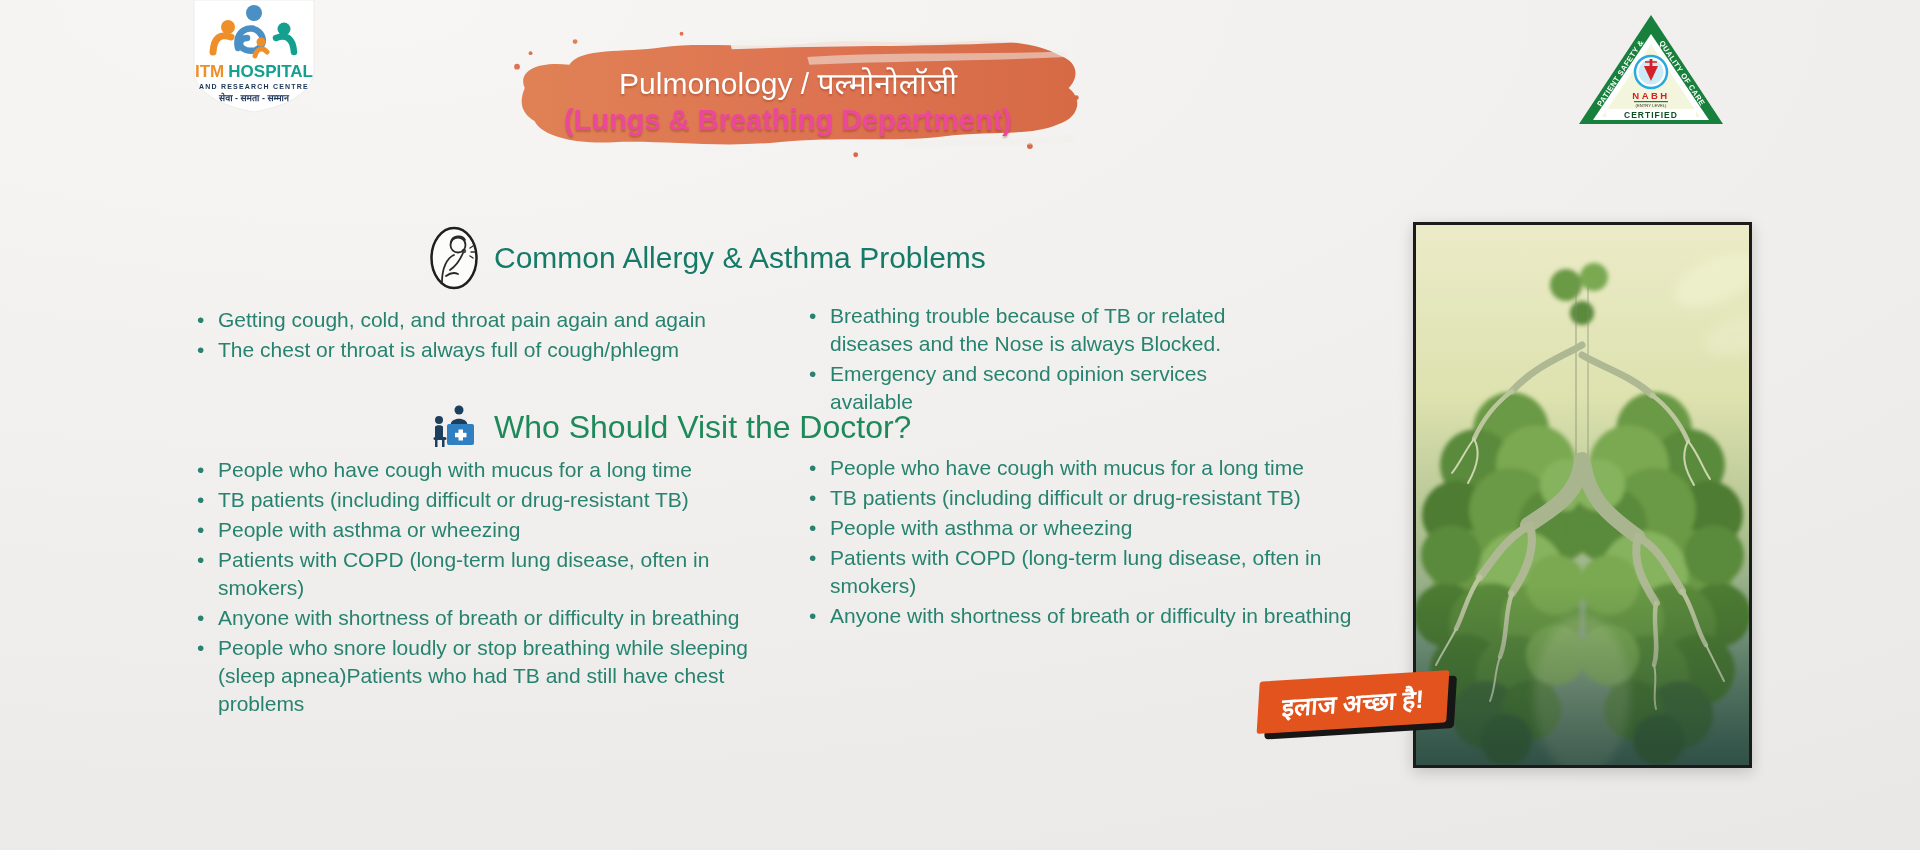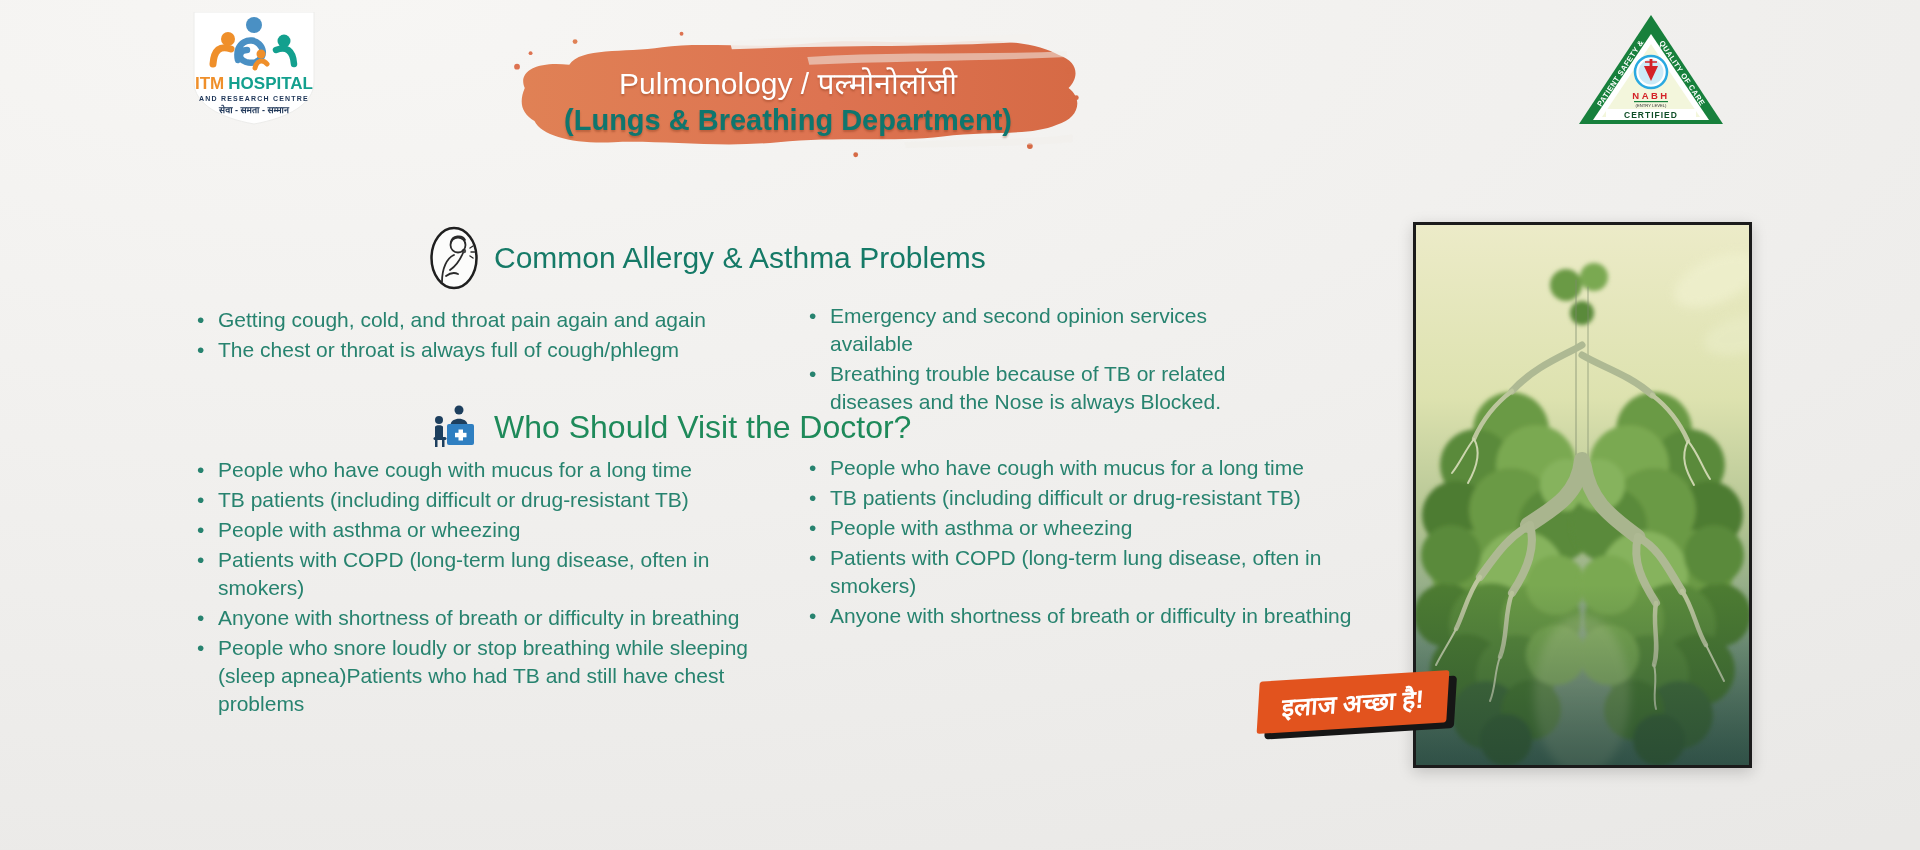--- a/index.html
+++ b/index.html
@@ -10,21 +10,21 @@
       radial-gradient(140% 120% at 18% 0%, #f7f6f4 0%, #f0efed 52%, #e9e8e6 100%);
   }
   .abs{position:absolute;}
 
   
   .banner{left:488px;top:28px;width:600px;height:140px;}
   .banner svg{position:absolute;inset:0;}
   .banner .t1{position:absolute;left:0;right:0;top:34px;text-align:center;
     font-size:30px;font-weight:normal;color:#fff;text-shadow:0 2px 2px rgba(120,50,20,.35);}
   .banner .t2{position:absolute;left:0;right:0;top:76px;text-align:center;
-    font-size:29px;font-weight:bold;color:#0f766e;text-shadow:0 2px 2px rgba(120,50,20,.35);}
+    font-size:29px;font-weight:bold;color:#ec4899;text-shadow:0 2px 2px rgba(120,50,20,.35);}
 
   
   .sec-head{display:flex;align-items:center;gap:16px;}
   .sec1-head{left:430px;top:226px;height:64px;}
   .sec1-head .hd{font-size:30px;color:#157a67;}
   .sec2-head{left:432px;top:384px;height:50px;margin-top:18px;}
   .sec2-head .hd{font-size:32px;color:#1e8a5a;}
 
   
   ul.blist{margin:8px;padding:0;list-style:none;font-size:21px;line-height:28px;color:#27836f;}
@@ -40,21 +40,21 @@
     box-shadow:0 4px 14px rgba(0,0,0,.18);background:#dfe3b2;}
   .figure svg{display:block;width:100%;height:100%;}
 
   
   .sticker{left:1258px;top:676px;transform:rotate(-3.5deg);z-index:5;}
   .sticker .shadow{position:absolute;inset:0;background:#161616;border-radius:4px;
     transform:skewX(-7deg) translate(8px,6px);}
   .sticker .face{position:relative;background:#e2531e;border-radius:3px;transform:skewX(-7deg);
     padding:9px 24px;color:#fff;font-weight:bold;font-size:25px;white-space:nowrap;}
 
-  .logo{left:188px;top:12px;width:132px;height:114px;}
+  .logo{left:188px;top:0;width:132px;height:114px;}
   .nabh{left:1576px;top:12px;width:150px;height:115px;}
 </style>
 </head>
 <body>
 
 <div class="abs logo">
   <svg viewBox="0 0 132 114">
     <path d="M6,0 H126 V70 C126,92 100,106 66,112 C32,106 6,92 6,70 Z" fill="#ffffff" stroke="#ececea" stroke-width="1"></path>
     <g>
       <circle cx="40" cy="27" r="7" fill="#ef8f2a"></circle>
@@ -132,22 +132,22 @@
     <circle cx="34" cy="25" r="2.2" fill="#2a2a2a" opacity="0.85"></circle>
   </svg>
   <div class="hd">Common Allergy &amp; Asthma Problems</div>
 </div>
 
 <ul class="abs blist s1c1">
   <li>Getting cough, cold, and throat pain again and again</li>
   <li>The chest or throat is always full of cough/phlegm</li>
 </ul>
 <ul class="abs blist s1c2">
+  <li>Breathing trouble because of TB or related diseases and the Nose is always Blocked.</li>
   <li>Emergency and second opinion services available</li>
-  <li>Breathing trouble because of TB or related diseases and the Nose is always Blocked.</li>
 </ul>
 
 <div class="abs sec-head sec2-head">
   <svg width="46" height="48" viewBox="0 0 46 48">
     <circle cx="7" cy="17" r="4" fill="#1d3f5e"></circle>
     <path d="M3,24 C3,21.5 11,21.5 11,24 L11,34 C11,36 3,36 3,34 Z" fill="#1d3f5e"></path>
     <rect x="1.5" y="34" width="13" height="3" rx="1.5" fill="#1d3f5e"></rect>
     <rect x="3" y="37" width="2.5" height="7" fill="#1d3f5e"></rect>
     <rect x="10" y="37" width="2.5" height="7" fill="#1d3f5e"></rect>
     <circle cx="27" cy="7" r="4.5" fill="#1d3f5e"></circle>

